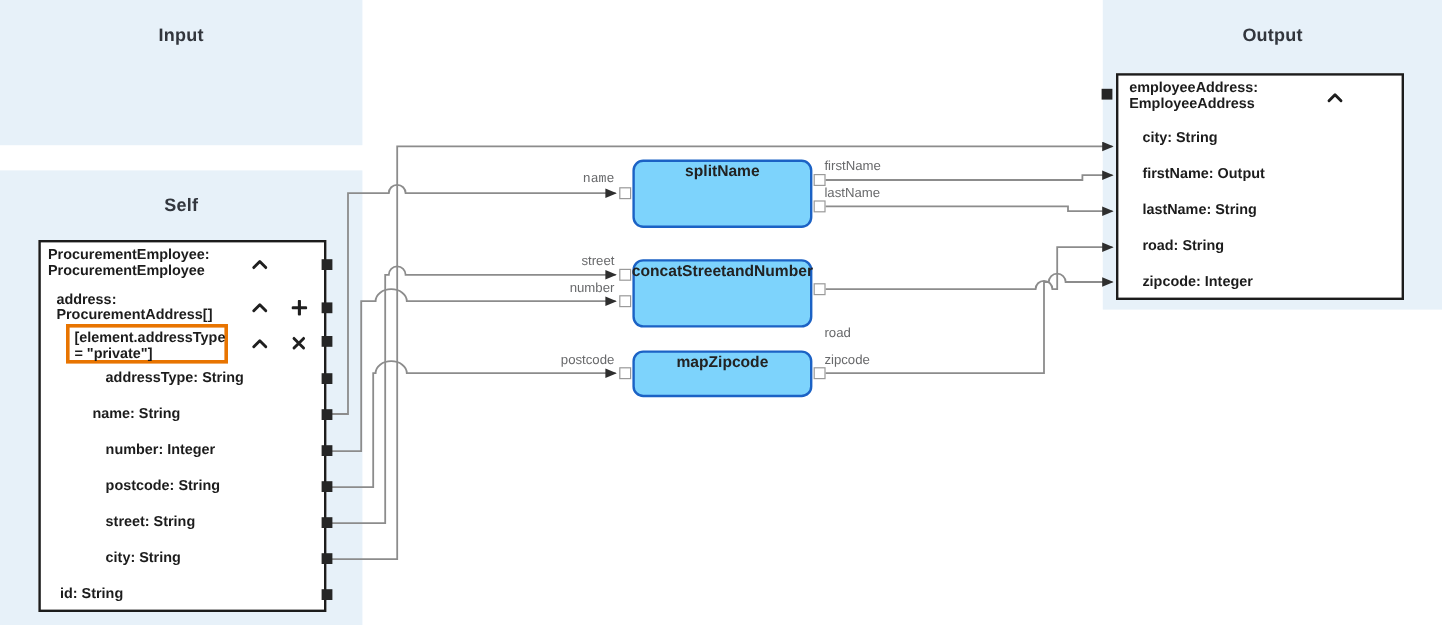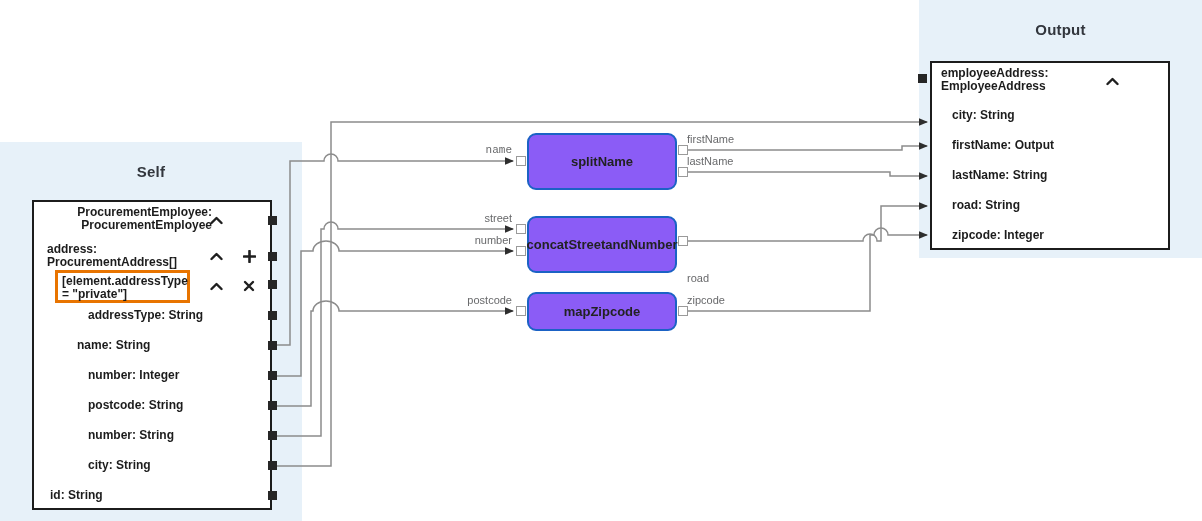--- a/index.html
+++ b/index.html
@@ -23,38 +23,41 @@
     position:absolute;font-size:12px;font-weight:700;color:#1c1c1c;line-height:13px;
   }
   .single{transform:translateY(-50%);white-space:nowrap;}
   .hl-box{
     position:absolute;border:3px solid #e87400;box-sizing:border-box;background:#ffffff;
   }
   .ctl{position:absolute;transform:translate(-50%,-50%);width:14px;height:14px;
     display:flex;align-items:center;justify-content:center;cursor:pointer;}
   .port{position:absolute;width:9px;height:9px;background:#262626;}
   .fn-box{
-    position:absolute;background:#8b5cf6;border:2px solid #1b62c5;border-radius:9px;
-    box-sizing:border-box;display:flex;align-items:center;justify-content:center;
+    position:absolute;background:#7dd3fc;border:2px solid #1b62c5;border-radius:9px;
+    box-sizing:border-box;display:flex;justify-content:center;
   }
   .fn-label{font-size:13px;font-weight:700;color:#222;}
   .fn-port{
     position:absolute;width:10px;height:10px;background:#ffffff;
     border:1.5px solid #9a9a9a;box-sizing:border-box;
   }
   .port-label{
     position:absolute;font-size:11px;color:#68696b;white-space:nowrap;line-height:13px;
   }
   .port-label.r{text-align:right;}
 </style>
 </head>
 <body>
 
 <div id="canvas">
 
+  <div class="panel" id="input-panel">
+    <div class="panel-title">Input</div>
+  </div>
 
   <div class="panel" id="self-panel">
     <div class="panel-title">Self</div>
   </div>
 
   <div class="panel" id="output-panel">
     <div class="panel-title">Output</div>
   </div>
 
   <svg id="wires" width="1202" height="521">
@@ -70,21 +73,21 @@
       <path d="M276 466 H331 V122 H927" fill="none" stroke="#8c8c8c" stroke-width="1.5" marker-end="url(#arrow)"></path>
       <path d="M683 150 H902 V146 H927" fill="none" stroke="#8c8c8c" stroke-width="1.5" marker-end="url(#arrow)"></path>
       <path d="M683 172 H890 V176 H927" fill="none" stroke="#8c8c8c" stroke-width="1.5" marker-end="url(#arrow)"></path>
       <path d="M683 241 H863 A7 7 0 0 1 877 241 H881 V206 H927" fill="none" stroke="#8c8c8c" stroke-width="1.5" marker-end="url(#arrow)"></path>
       <path d="M683 311 H870 V235 H874 A7 7 0 0 1 888 235 H927" fill="none" stroke="#8c8c8c" stroke-width="1.5" marker-end="url(#arrow)"></path>
     </svg>
 
   <div class="struct-box" id="self-box"></div>
   <div class="struct-box" id="output-box"></div>
 
-<div class="node-label" style="left: 40px; top: 206px; width: 172px; text-align: right;">ProcurementEmployee: ProcurementEmployee</div>
+<div class="node-label" style="left: 40px; top: 206px; width: 172px;">ProcurementEmployee: ProcurementEmployee</div>
     <span class="ctl" style="left: 216px; top: 220px;">
       <svg width="13" height="9" viewBox="0 0 13 9">
         <path d="M1.5 7 L6.5 2 L11.5 7" fill="none" stroke="#1f1f1f" stroke-width="2.4" stroke-linecap="round" stroke-linejoin="round"></path>
       </svg>
     </span>
     <div class="port" style="left: 267.5px; top: 215.5px;"></div>
     <div class="node-label" style="left: 47px; top: 243px; width: 166px;">address: ProcurementAddress[]</div>
     <span class="ctl" style="left: 216px; top: 256px;">
       <svg width="13" height="9" viewBox="0 0 13 9">
         <path d="M1.5 7 L6.5 2 L11.5 7" fill="none" stroke="#1f1f1f" stroke-width="2.4" stroke-linecap="round" stroke-linejoin="round"></path>
@@ -110,21 +113,21 @@
     </span>
     <div class="port" style="left: 267.5px; top: 279.5px;"></div>
     <div class="node-label single" style="left: 88px; top: 315px;">addressType: String</div>
     <div class="port" style="left: 267.5px; top: 310.5px;"></div>
     <div class="node-label single" style="left: 77px; top: 345px;">name: String</div>
     <div class="port" style="left: 267.5px; top: 340.5px;"></div>
     <div class="node-label single" style="left: 88px; top: 375px;">number: Integer</div>
     <div class="port" style="left: 267.5px; top: 370.5px;"></div>
     <div class="node-label single" style="left: 88px; top: 405px;">postcode: String</div>
     <div class="port" style="left: 267.5px; top: 400.5px;"></div>
-    <div class="node-label single" style="left: 88px; top: 435px;">number: String</div>
+    <div class="node-label single" style="left: 88px; top: 435px;">street: String</div>
     <div class="port" style="left: 267.5px; top: 430.5px;"></div>
     <div class="node-label single" style="left: 88px; top: 465px;">city: String</div>
     <div class="port" style="left: 267.5px; top: 460.5px;"></div>
     <div class="node-label single" style="left: 50px; top: 495px;">id: String</div>
     <div class="port" style="left: 267.5px; top: 490.5px;"></div>
     <div class="node-label" style="left: 941px; top: 67px; width: 172px;">employeeAddress: EmployeeAddress</div>
     <span class="ctl" style="left: 1112px; top: 81px;">
       <svg width="13" height="9" viewBox="0 0 13 9">
         <path d="M1.5 7 L6.5 2 L11.5 7" fill="none" stroke="#1f1f1f" stroke-width="2.4" stroke-linecap="round" stroke-linejoin="round"></path>
       </svg>

